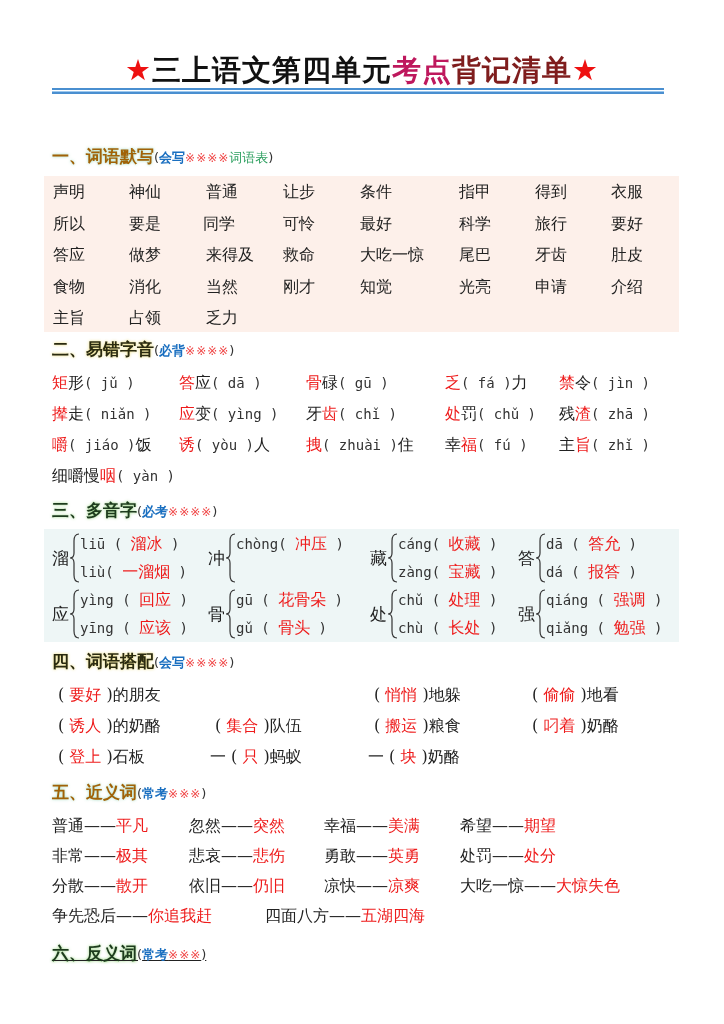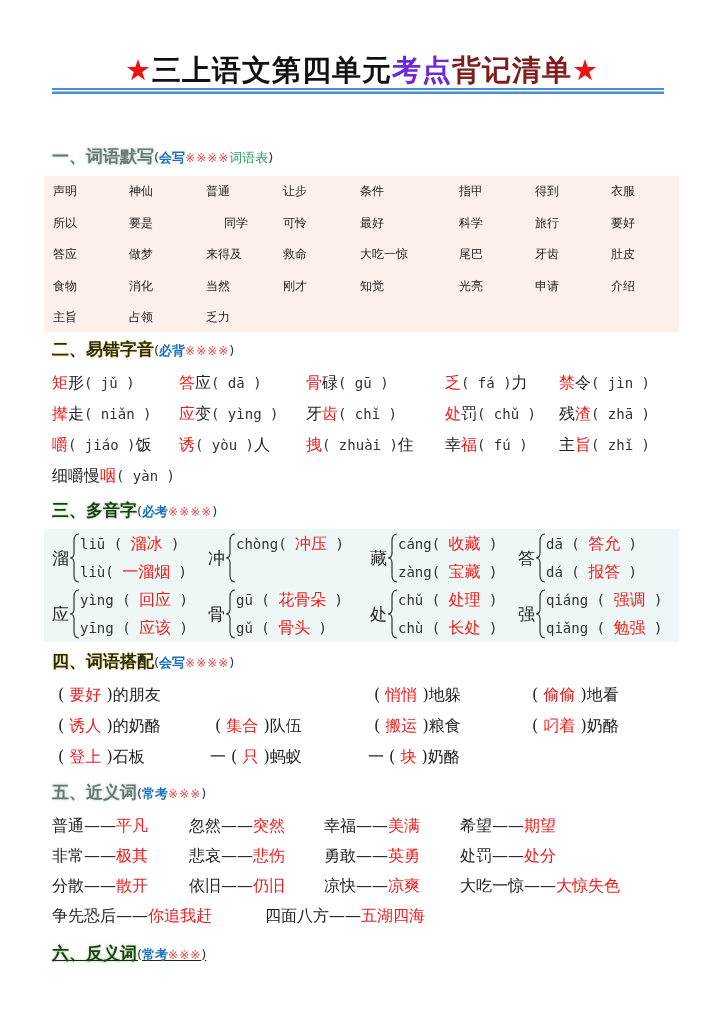--- a/index.html
+++ b/index.html
@@ -8,54 +8,54 @@
     font-family: "DejaVu Serif", "Liberation Serif", serif;
     color: #222;
   }
   .title {
     position: absolute; left: 0; top: 52px; width: 724px; text-align: center;
     font-family: "DejaVu Sans", sans-serif; font-weight: bold;
     font-size: 29px; letter-spacing: 1px; line-height: 36px;
   }
   .title .star { color: #ee1111; }
   .title .black { color: #111; }
-  .title .red { color: #6d28d9; }
+  .title .red { color: #be185d; }
   .title .purple { color: #7f1d1d; }
   .title-rule {
     position: absolute; left: 52px; top: 88px; width: 612px; height: 6px;
     border-top: 2px solid #4a8fd0; border-bottom: 2px solid #4a8fd0;
     box-sizing: border-box;
   }
   .title-rule::after {
     content: ""; position: absolute; left: 0; right: 0; top: 1px; height: 0;
     border-top: 1px solid #9cc8ee;
   }
 
   .sec-head {
     position: absolute; left: 52px; height: 26px; line-height: 26px;
     font-family: "DejaVu Sans", sans-serif; white-space: nowrap;
   }
   .sec-head .h {
-    font-size: 17px; font-weight: bold; color: #737373;
+    font-size: 17px; font-weight: bold; color: #a16207;
     text-shadow: 0 0 3px rgba(110,200,160,0.7);
   }
   .sec-head .h.yellow { color: #2a2a10; text-shadow: 0 0 3px rgba(230,210,80,0.85); }
   .sec-head .h.green { color: #1d3b1d; text-shadow: 0 0 3px rgba(120,200,90,0.8); }
   .sec-head .p { font-size: 13px; color: #333; }
   .sec-head .tag { font-size: 13px; color: #1a6fc0; font-weight: bold; }
   .sec-head .stars { font-size: 12px; color: #f04848; letter-spacing: 1px; }
   .sec-head .extra { font-size: 13px; color: #2ea060; }
 
   .box-pink {
     position: absolute; left: 44px; top: 176px; width: 635px; height: 156px;
     background: #fdf0ea;
   }
   .vocab-grid {
     position: absolute; left: 53px; top: 176px; width: 626px;
-    font-size: 12px; line-height: 31.5px;
+    font-size: 16px; line-height: 31.5px;
   }
   .vocab-row { position: relative; height: 31.5px; }
   .vocab-cell { position: absolute; top: 0; white-space: nowrap; color: #222; }
 
   .line { position: absolute; left: 52px; font-size: 16px; line-height: 31px; white-space: nowrap; }
   .r { color: #ee1c1c; }
   .py { font-family: "DejaVu Sans Mono", monospace; font-size: 14px; color: #333; }
   .item { position: absolute; top: 0; white-space: nowrap; }
 
   .box-blue {
@@ -94,21 +94,21 @@
     <span class="vocab-cell" style="left:153px">普通</span>
     <span class="vocab-cell" style="left:230px">让步</span>
     <span class="vocab-cell" style="left:307px">条件</span>
     <span class="vocab-cell" style="left:406px">指甲</span>
     <span class="vocab-cell" style="left:482px">得到</span>
     <span class="vocab-cell" style="left:558px">衣服</span>
   </div>
   <div class="vocab-row">
     <span class="vocab-cell" style="left:0">所以</span>
     <span class="vocab-cell" style="left:76px">要是</span>
-    <span class="vocab-cell" style="left:171px">同学</span>
+    <span class="vocab-cell" style="left:150px">同学</span>
     <span class="vocab-cell" style="left:230px">可怜</span>
     <span class="vocab-cell" style="left:307px">最好</span>
     <span class="vocab-cell" style="left:406px">科学</span>
     <span class="vocab-cell" style="left:482px">旅行</span>
     <span class="vocab-cell" style="left:558px">要好</span>
   </div>
   <div class="vocab-row">
     <span class="vocab-cell" style="left:0">答应</span>
     <span class="vocab-cell" style="left:76px">做梦</span>
     <span class="vocab-cell" style="left:153px">来得及</span>

